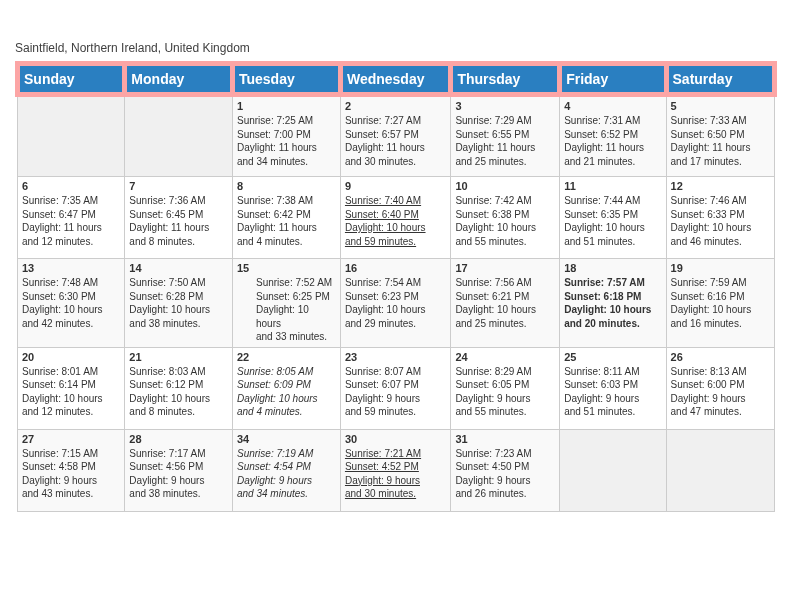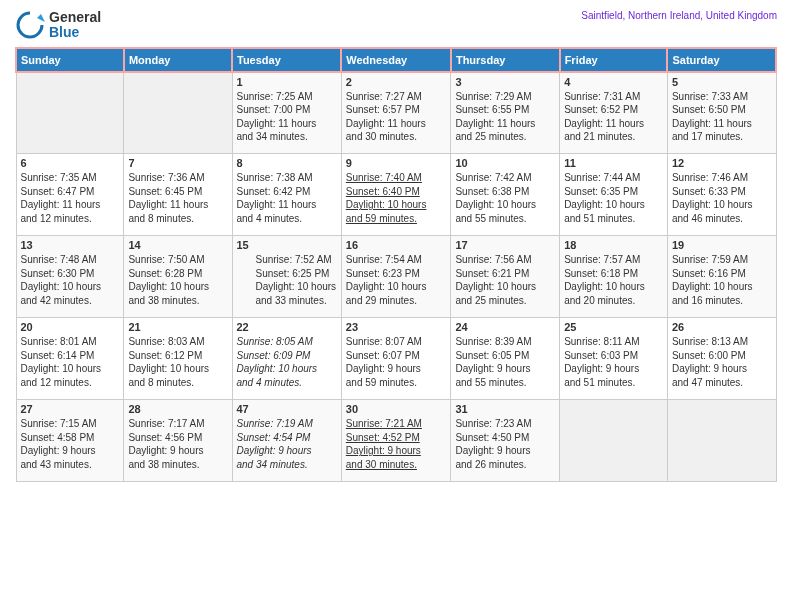--- a/index.html
+++ b/index.html
@@ -47,36 +47,37 @@
     }
     .title-area {
       text-align: right;
     }
     .month-title {
       font-size: 32px;
       font-weight: bold;
       color: #333;
     }
     .subtitle {
-      font-size: 10px;
-      color: #6d28d9;
+      font-size: 12px;
+      color: #404040;
+      margin-top: 31px;
     }
     .calendar {
       width: 100%;
       border-collapse: collapse;
       font-size: 10px;
     }
     .calendar th {
       background-color: #2a7fc1;
       color: #fff;
       text-align: left;
       padding: 5px 4px;
-      font-size: 11px;
-      font-weight: bold;
-      border: 2px solid #fca5a5;
+      font-size: 14px;
+      font-weight: bold;
+      border: 5px solid #fca5a5;
     }
     .calendar td {
       vertical-align: top;
       border: 1px solid #ccc;
       padding: 3px 4px;
       height: 82px;
       width: 113px;
       background: #fff;
       color: #333;
     }
@@ -99,30 +100,20 @@
     }
     .empty-cell {
       background: #f0f0f0 !important;
     }
   </style>
 </head>
 <body>
 
 <div class="page">
   <div class="header">
-    <div class="logo">
-      <svg class="logo-icon" viewBox="0 0 30 30">
-        <path d="M15 3 C8 3 3 9 3 15 C3 21 8 27 15 27 C22 27 27 21 27 15" stroke="#1a6faf" stroke-width="3" fill="none"></path>
-        <polygon points="22,8 30,12 26,4" fill="#2a9fd6"></polygon>
-      </svg>
-      <div class="logo-text">
-        <span class="logo-general">General</span>
-        <span class="logo-blue">Blue</span>
-      </div>
-    </div>
     <div class="title-area">
       <div class="subtitle">Saintfield, Northern Ireland, United Kingdom</div>
     </div>
   </div>
 
   <table class="calendar">
     <thead>
       <tr>
       <th>Sunday</th>
           <th>Monday</th>
@@ -255,21 +246,21 @@
           </td>
           <td>
             <span class="day-number">17</span>
             <div class="day-info" style="white-space: pre-line;">Sunrise: 7:56 AM
 Sunset: 6:21 PM
 Daylight: 10 hours
 and 25 minutes.</div>
           </td>
           <td>
             <span class="day-number">18</span>
-            <div class="day-info" style="white-space: pre-line;">Sunrise: 7:57 AM
+            <div class="day-info" style="white-space: pre-line; font-weight: bold;">Sunrise: 7:57 AM
 Sunset: 6:18 PM
 Daylight: 10 hours
 and 20 minutes.</div>
           </td>
           <td>
             <span class="day-number">19</span>
             <div class="day-info" style="white-space: pre-line;">Sunrise: 7:59 AM
 Sunset: 6:16 PM
 Daylight: 10 hours
 and 16 minutes.</div>
@@ -299,21 +290,21 @@
           </td>
           <td>
             <span class="day-number">23</span>
             <div class="day-info" style="white-space: pre-line;">Sunrise: 8:07 AM
 Sunset: 6:07 PM
 Daylight: 9 hours
 and 59 minutes.</div>
           </td>
           <td>
             <span class="day-number">24</span>
-            <div class="day-info" style="white-space: pre-line;">Sunrise: 8:39 AM
+            <div class="day-info" style="white-space: pre-line;">Sunrise: 8:29 AM
 Sunset: 6:05 PM
 Daylight: 9 hours
 and 55 minutes.</div>
           </td>
           <td>
             <span class="day-number">25</span>
             <div class="day-info" style="white-space: pre-line;">Sunrise: 8:11 AM
 Sunset: 6:03 PM
 Daylight: 9 hours
 and 51 minutes.</div>
@@ -335,21 +326,21 @@
 and 43 minutes.</div>
           </td>
           <td>
             <span class="day-number">28</span>
             <div class="day-info" style="white-space: pre-line;">Sunrise: 7:17 AM
 Sunset: 4:56 PM
 Daylight: 9 hours
 and 38 minutes.</div>
           </td>
           <td>
-            <span class="day-number">47</span>
+            <span class="day-number">34</span>
             <div class="day-info" style="white-space: pre-line; font-style: italic;">Sunrise: 7:19 AM
 Sunset: 4:54 PM
 Daylight: 9 hours
 and 34 minutes.</div>
           </td>
           <td>
             <span class="day-number">30</span>
             <div class="day-info" style="white-space: pre-line; text-decoration: underline;">Sunrise: 7:21 AM
 Sunset: 4:52 PM
 Daylight: 9 hours

